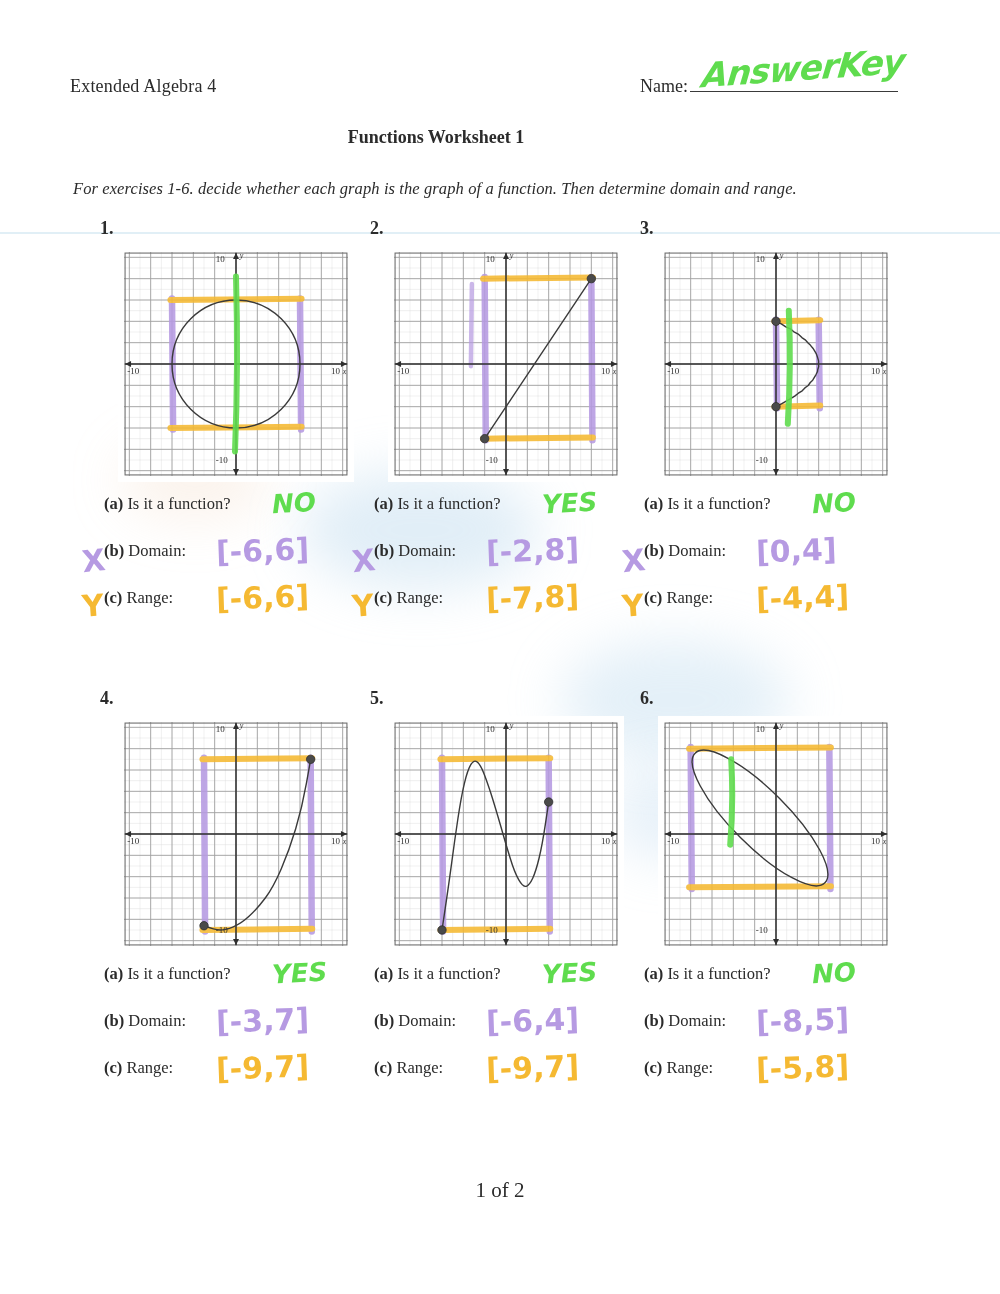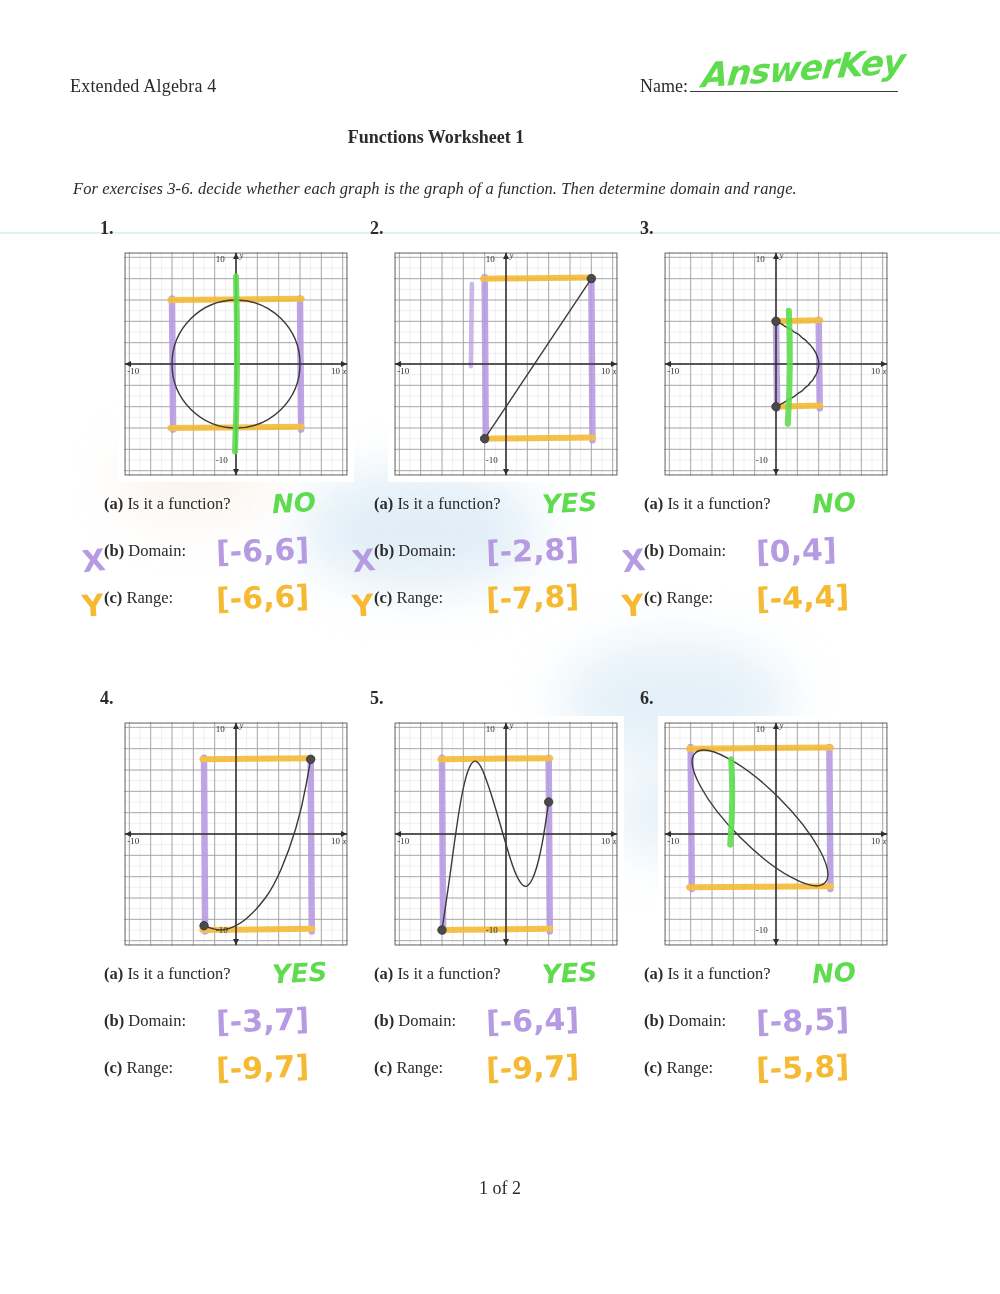--- a/index.html
+++ b/index.html
@@ -143,41 +143,41 @@
   .mark-y {
     position: absolute; left: -22px; top: 0px;
     font-family: "DejaVu Sans", sans-serif;
     font-size: 30px; font-weight: 700;
     color: #f5b932;
     transform: rotate(-4deg);
   }
 
   .footer {
     position: absolute; left: 0; top: 1178px; width: 1000px;
-    text-align: center; font-size: 18px;
+    text-align: center; font-size: 21px;
   }
 </style>
 </head>
 <body>
 
 <div class="scan-tint tint-a"></div>
 <div class="scan-tint tint-b"></div>
 <div class="scan-tint tint-c"></div>
 <div class="scan-tint tint-d"></div>
 <div class="edge-line"></div>
 
 <div class="course">Extended Algebra 4</div>
 
 <div class="name-block">
   <span class="name-label">Name:</span><span class="name-rule"></span>
 </div>
 <div class="hand-name">AnswerKey</div>
 
 <div class="doc-title">Functions Worksheet 1</div>
-<div class="instructions">For exercises 3-6. decide whether each graph is the graph of a function. Then determine domain and range.</div>
+<div class="instructions">For exercises 1-6. decide whether each graph is the graph of a function. Then determine domain and range.</div>
 
 <div class="problems">
   <div class="prob-row" id="row-1" style="height:470px;">
       <div class="prob" style="left: 88px; top: 0px;">
         <div class="prob-num">1.</div>
         <div class="graph-wrap">
           <svg width="236" height="236" viewBox="0 0 236 236" class="graph-svg">
             <rect x="0" y="0" width="236" height="236" fill="#ffffff"></rect>
             <g stroke="#d8d8d8" stroke-width="0.5" opacity="0.85">
               <line x1="11.333333333333332" y1="230" x2="11.333333333333332" y2="6"></line>

